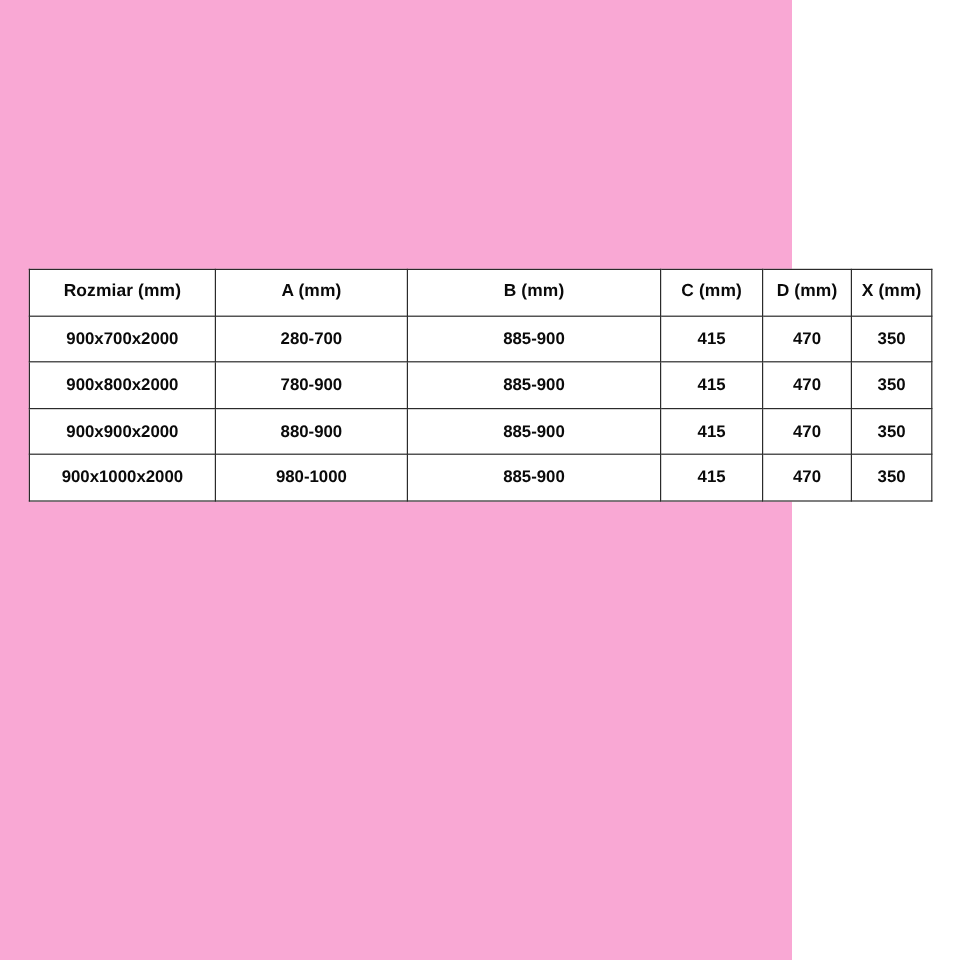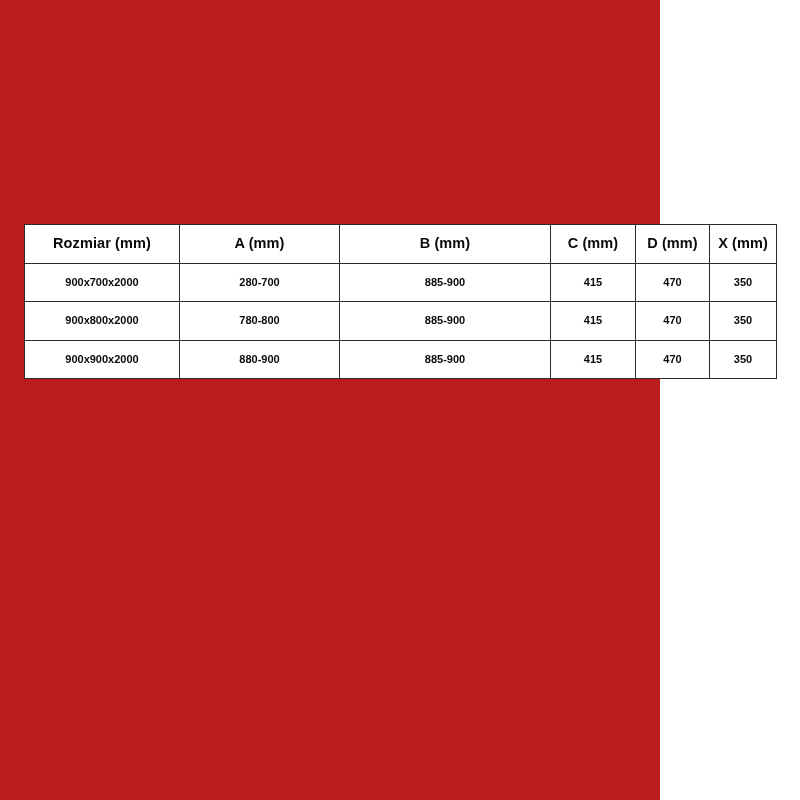--- a/index.html
+++ b/index.html
@@ -11,21 +11,21 @@
     width: 800px;
     height: 800px;
     font-family: "Liberation Sans", sans-serif;
     color: #000000;
     overflow: hidden;
   }
   .page {
     position: relative;
     width: 660px;
     height: 800px;
-    background: #b91c1c;
+    background: #f9a8d4;
   }
   .table-wrap {
     position: absolute;
     left: 24px;
     top: 224px;
     width: 752px;
   }
   table.spec {
     border-collapse: collapse;
     table-layout: fixed;
@@ -41,21 +41,21 @@
     padding: 0;
     height: 37.5px;
     line-height: 37.5px;
     white-space: nowrap;
   }
   table.spec thead th {
     font-size: 14.5px;
     letter-spacing: 0.1px;
   }
   table.spec tbody td {
-    font-size: 11px;
+    font-size: 14px;
     border-radius: 12px;
   }
   
   col.c0 { width: 155px; }
   col.c1 { width: 160px; }
   col.c2 { width: 211px; }
   col.c3 { width: 85px; }
   col.c4 { width: 74px; }
   col.c5 { width: 67px; }
 </style>
@@ -87,30 +87,38 @@
         <tr>
           <td>900x700x2000</td>
           <td>280-700</td>
           <td>885-900</td>
           <td>415</td>
           <td>470</td>
           <td>350</td>
         </tr>
         <tr>
           <td>900x800x2000</td>
-          <td>780-800</td>
+          <td>780-900</td>
           <td>885-900</td>
           <td>415</td>
           <td>470</td>
           <td>350</td>
         </tr>
         <tr>
           <td>900x900x2000</td>
           <td>880-900</td>
           <td>885-900</td>
           <td>415</td>
           <td>470</td>
           <td>350</td>
         </tr>
+        <tr>
+          <td>900x1000x2000</td>
+          <td>980-1000</td>
+          <td>885-900</td>
+          <td>415</td>
+          <td>470</td>
+          <td>350</td>
+        </tr>
       </tbody>
     </table>
   </div>
 </div>
 
 </body></html>

